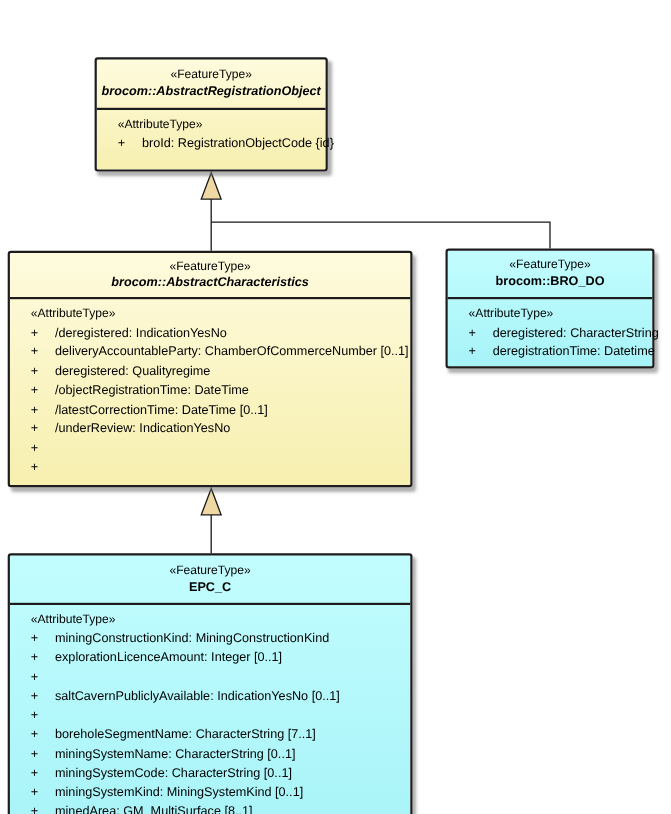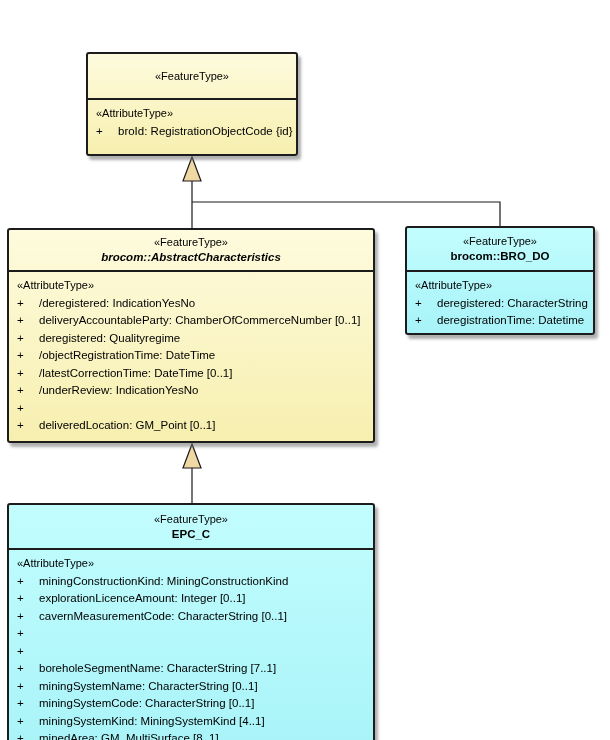--- a/index.html
+++ b/index.html
@@ -22,21 +22,21 @@
 
   .uml-title {
     box-sizing:border-box; display:flex; flex-direction:column;
     align-items:center; justify-content:center;
     border-bottom:2px solid #1c1c1c;
   }
   .uml-stereotype { font-size:11px; line-height:14px; }
   .uml-name { font-size:11.5px; font-weight:bold; line-height:16px; }
   .uml-class.abstract .uml-name { font-style:italic; }
 
-  .uml-attrs { box-sizing:border-box; padding:5px 4px 0 8px; font-size:11.5px; line-height:17.5px; }
+  .uml-attrs { box-sizing:border-box; padding:5px 4px 0 19px; font-size:11.5px; line-height:17.5px; }
   .attr-header { font-size:11px; }
   .attr-row { display:flex; white-space:nowrap; }
   .attr-vis { flex:0 0 22px; width:22px; }
 
   
   #cls0 { left:86px;  top:7px;   width:212px; height:104px; }
   #cls0 .uml-title { height:46px; }
   #cls1 { left:7px;   top:183px; width:368px; height:215px; }
   #cls1 .uml-title { height:42px; }
   #cls2 { left:405px; top:181px; width:190px; height:109px; }
@@ -58,20 +58,21 @@
     <polyline class="conn-line" points="192,157 500,157 500,181"></polyline>
     <polygon class="gen-triangle" points="192,112 183,136 201,136" fill="#f0d8a4"></polygon>
 
     <polyline class="conn-line" points="192,423 192,458"></polyline>
     <polygon class="gen-triangle" points="192,399 183,423 201,423" fill="#f0d8a4"></polygon>
   </svg>
 
   <div id="cls0" class="uml-class fill-yellow abstract">
       <div class="uml-title">
         <div class="uml-stereotype">«FeatureType»</div>
+        <div class="uml-name">brocom::AbstractRegistrationObject</div>
       </div>
       <div class="uml-attrs">
         <div class="attr-header">«AttributeType»</div>
         <div class="attr-row">
           <span class="attr-vis">+</span>
           <span>broId: RegistrationObjectCode {id}</span>
         </div>
       </div>
     </div>
   <div id="cls1" class="uml-class fill-yellow abstract">
@@ -103,21 +104,20 @@
         </div>
         <div class="attr-row">
           <span class="attr-vis">+</span>
           <span>/underReview: IndicationYesNo</span>
         </div>
         <div class="attr-row">
           <span class="attr-vis">+</span>
         </div>
         <div class="attr-row">
           <span class="attr-vis">+</span>
-          <span>deliveredLocation: GM_Point [0..1]</span>
         </div>
       </div>
     </div>
   <div id="cls2" class="uml-class fill-cyan">
       <div class="uml-title">
         <div class="uml-stereotype">«FeatureType»</div>
         <div class="uml-name">brocom::BRO_DO</div>
       </div>
       <div class="uml-attrs">
         <div class="attr-header">«AttributeType»</div>
@@ -141,43 +141,43 @@
         <div class="attr-row">
           <span class="attr-vis">+</span>
           <span>miningConstructionKind: MiningConstructionKind</span>
         </div>
         <div class="attr-row">
           <span class="attr-vis">+</span>
           <span>explorationLicenceAmount: Integer [0..1]</span>
         </div>
         <div class="attr-row">
           <span class="attr-vis">+</span>
-          <span>cavernMeasurementCode: CharacterString [0..1]</span>
         </div>
         <div class="attr-row">
           <span class="attr-vis">+</span>
+          <span>saltCavernPubliclyAvailable: IndicationYesNo [0..1]</span>
         </div>
         <div class="attr-row">
           <span class="attr-vis">+</span>
         </div>
         <div class="attr-row">
           <span class="attr-vis">+</span>
           <span>boreholeSegmentName: CharacterString [7..1]</span>
         </div>
         <div class="attr-row">
           <span class="attr-vis">+</span>
           <span>miningSystemName: CharacterString [0..1]</span>
         </div>
         <div class="attr-row">
           <span class="attr-vis">+</span>
           <span>miningSystemCode: CharacterString [0..1]</span>
         </div>
         <div class="attr-row">
           <span class="attr-vis">+</span>
-          <span>miningSystemKind: MiningSystemKind [4..1]</span>
+          <span>miningSystemKind: MiningSystemKind [0..1]</span>
         </div>
         <div class="attr-row">
           <span class="attr-vis">+</span>
           <span>minedArea: GM_MultiSurface [8..1]</span>
         </div>
         <div class="attr-row">
           <span class="attr-vis">+</span>
           <span>miningMapsAmount: Integer [0..1]</span>
         </div>
       </div>

